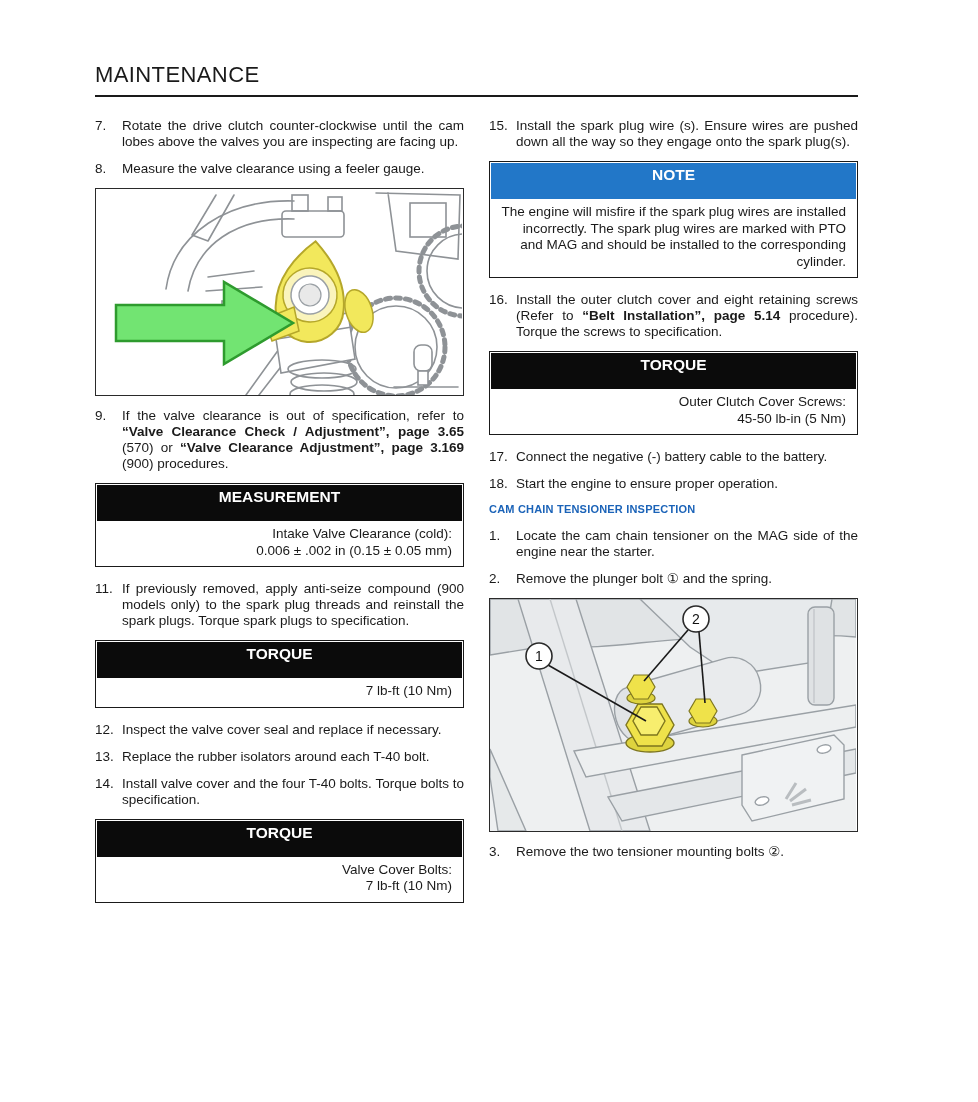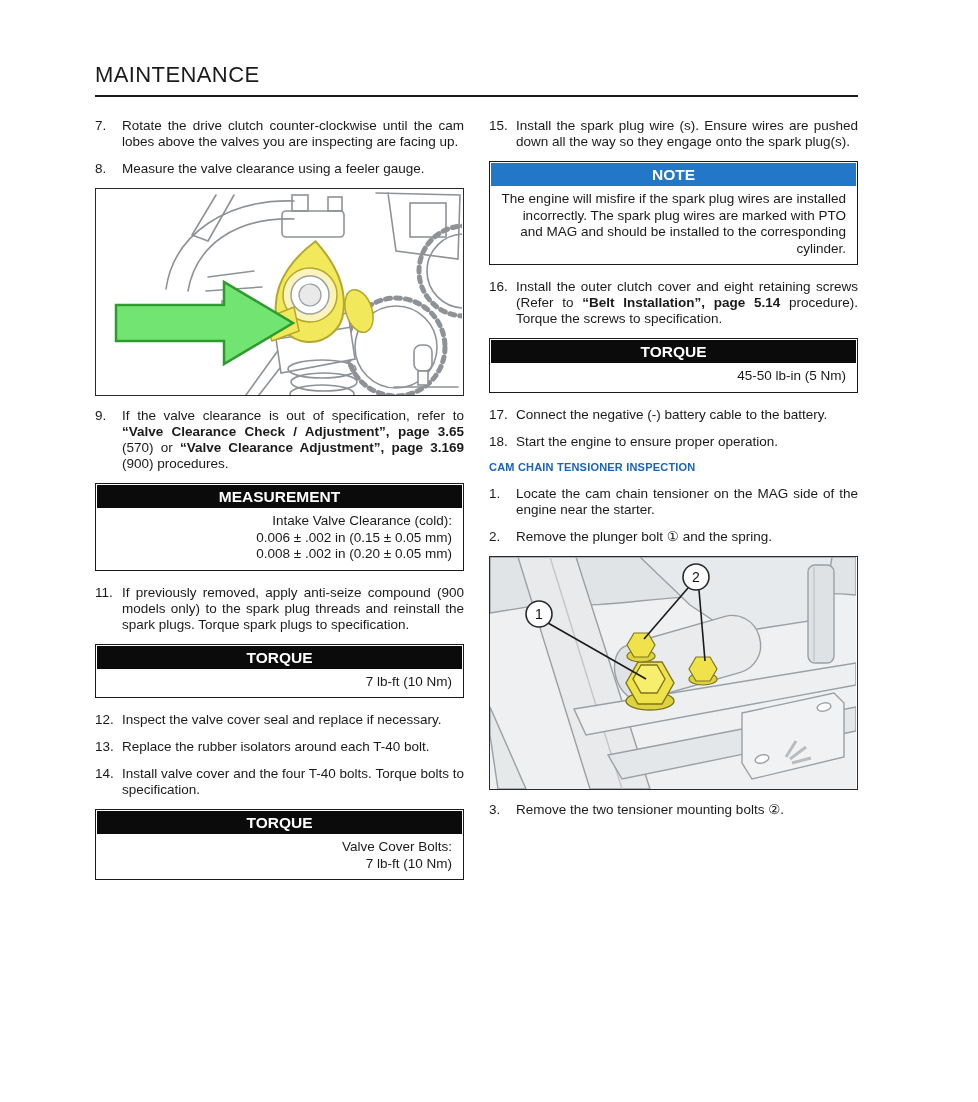--- a/index.html
+++ b/index.html
@@ -21,21 +21,21 @@
   .col { width: 369px; flex: 0 0 369px; }
 
   .step { display: flex; margin: 0 0 11px 0; font-size: 13.5px; line-height: 16px; }
   .step .num { flex: 0 0 27px; }
   .step .body { flex: 1; text-align: justify; }
   .step .body b { font-weight: bold; margin-top: 16px; }
 
   .spec-box { border: 1.5px solid #1a1a1a; padding: 1px; margin: 3px 0 14px 0; background:#fff; }
   .spec-head {
     background: #0b0b0b; color: #fff; text-align: center;
-    font-weight: bold; font-size: 15.5px; line-height: 23px; height: 23px;
+    font-weight: bold; font-size: 15.5px; line-height: 23px; height: 36px;
   }
   .spec-head.note-head { background: #2277C8; }
   .spec-body {
     text-align: right; font-size: 13.5px; line-height: 16.5px;
     padding: 5px 10px 6px 10px;
   }
   .spec-body .b { font-weight: normal; }
 
   .section-heading {
     color: #1B63B8; font-size: 11px; font-weight: bold;
@@ -116,21 +116,20 @@
       <div class="step">
         <span class="num">9.</span>
         <span class="body"><span>If the valve clearance is out of specification, refer to </span><b>“Valve Clearance Check / Adjustment”, page 3.65</b><span> (570) or </span><b>“Valve Clearance Adjustment”, page 3.169</b><span> (900) procedures.</span></span>
       </div>
 
       <div class="spec-box">
         <div class="spec-head">MEASUREMENT</div>
         <div class="spec-body">
           <div>Intake Valve Clearance (cold):</div>
           <div class="b">0.006 ± .002 in (0.15 ± 0.05 mm)</div>
-          <div class="b">0.008 ± .002 in (0.20 ± 0.05 mm)</div>
         </div>
       </div>
 
 
       <div class="step">
         <span class="num">11.</span>
         <span class="body">If previously removed, apply anti-seize compound (900 models only) to the spark plug threads and reinstall the spark plugs. Torque spark plugs to specification.</span>
       </div>
 
       <div class="spec-box">
@@ -178,20 +177,21 @@
       </div>
 
       <div class="step">
         <span class="num">16.</span>
         <span class="body"><span>Install the outer clutch cover and eight retaining screws (Refer to </span><b>“Belt Installation”, page 5.14</b><span> procedure). Torque the screws to specification.</span></span>
       </div>
 
       <div class="spec-box">
         <div class="spec-head">TORQUE</div>
         <div class="spec-body">
+          <div>Outer Clutch Cover Screws:</div>
           <div class="b">45-50 lb-in (5 Nm)</div>
         </div>
       </div>
 
       <div class="step">
         <span class="num">17.</span>
         <span class="body">Connect the negative (-) battery cable to the battery.</span>
       </div>
 
       <div class="step">

